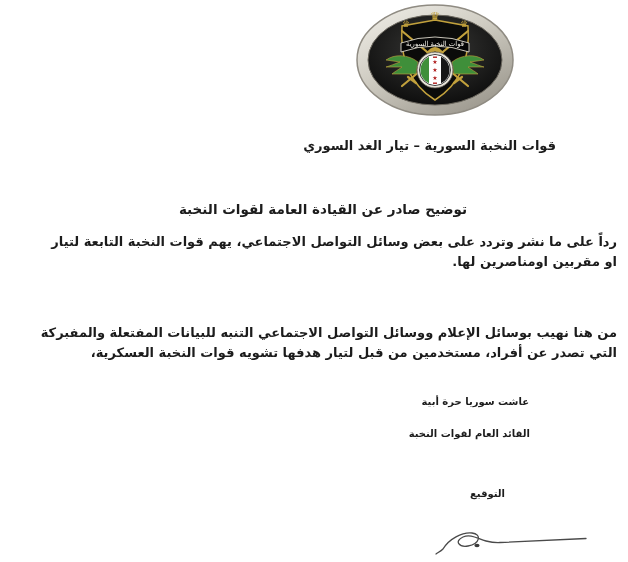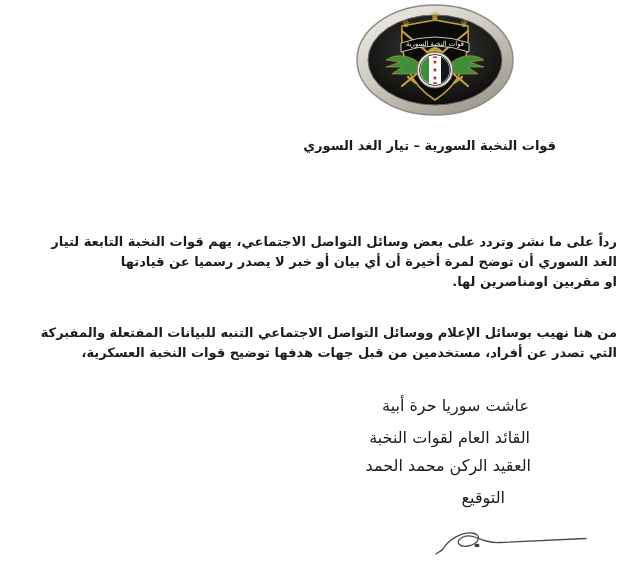--- a/index.html
+++ b/index.html
@@ -12,21 +12,21 @@
   .txt { position:absolute; font-weight:bold; white-space:nowrap; direction:rtl; }
   #org-title  { top:138px; right:72px;  font-size:13px;   letter-spacing:0.2px; }
   #heading    { top:201px; right:161px; font-size:13.5px; letter-spacing:0.2px; }
   .para {
     position:absolute; right:11px; text-align:right; direction:rtl;
     font-weight:bold; font-size:13px; line-height:20px;
   }
   #para1 { top:232px;margin-left:41px; }
   #para2 { top:323px;margin-left:44px; }
   .para .line { white-space:nowrap; }
-  .closing { position:absolute; font-weight:normal; font-size:16px; white-space:nowrap; direction:rtl; }
+  .closing { position:absolute; font-weight:bold; font-size:10px; white-space:nowrap; direction:rtl; }
   #closing-0 { top:396px; right:99px;  }
   #closing-1 { top:428px; right:98px;  }
   #closing-2 { top:456px; right:97px;  }
   #closing-3 { top:488px; right:123px; }
   #logo      { position:absolute; left:356px; top:4px;   width:158px; height:112px; }
   #signature { position:absolute; left:428px; top:524px; width:165px; height:36px; }
 </style>
 </head>
 <body>
 
@@ -93,35 +93,34 @@
           </g>
           <rect x="77" y="52.5" width="4" height="1.4" fill="#b22222"></rect>
           <rect x="77" y="78.5" width="4" height="1.4" fill="#b22222"></rect>
         </g>
       </g>
     </svg>
   </div>
 
   <div class="txt" id="org-title">قوات النخبة السورية – تيار الغد السوري</div>
 
+  <div class="txt" id="heading">توضيح صادر عن القيادة العامة لقوات النخبة</div>
 
   <div class="para" id="para1">
     <div class="line">رداً على ما نشر وتردد على بعض وسائل التواصل الاجتماعي، يهم قوات النخبة التابعة لتيار</div>
-    <div class="line">الغد السوري أن توضح لمرة أخيرة أن أي بيان أو خبر لا يصدر رسميا عن قيادتها</div>
     <div class="line">او مقربين  اومناصرين لها.</div>
   </div>
 
   <div class="para" id="para2">
     <div class="line">من هنا نهيب بوسائل الإعلام ووسائل التواصل الاجتماعي التنبه للبيانات المفتعلة والمفبركة</div>
-    <div class="line">التي تصدر عن أفراد، مستخدمين من قبل جهات هدفها توضيح  قوات النخبة العسكرية،</div>
+    <div class="line">التي تصدر عن أفراد، مستخدمين من قبل لتيار هدفها تشويه  قوات النخبة العسكرية،</div>
   </div>
 
   <div class="closing" id="closing-0">عاشت سوريا حرة أبية</div>
   <div class="closing" id="closing-1">القائد العام لقوات النخبة</div>
-  <div class="closing" id="closing-2">العقيد الركن محمد الحمد</div>
   <div class="closing" id="closing-3">التوقيع</div>
 
   <div id="signature">
     <svg width="165" height="36" viewBox="0 0 165 36">
       <path d="M8,30 C11,28 13,27 15,25 C21,15 34,8 44,9 C54,10 52,20 40,22 C31,23.5 26,17 35,13 C43,9.5 50,15 58,17 C63,18.2 66,18.8 72,18.5 L158,14.5" fill="none" stroke="#4a4a4a" stroke-width="1.3" stroke-linecap="round"></path>
       <ellipse cx="49" cy="21.5" rx="2.6" ry="1.8" fill="#3a3a3a"></ellipse>
     </svg>
   </div>
 
 </div>

